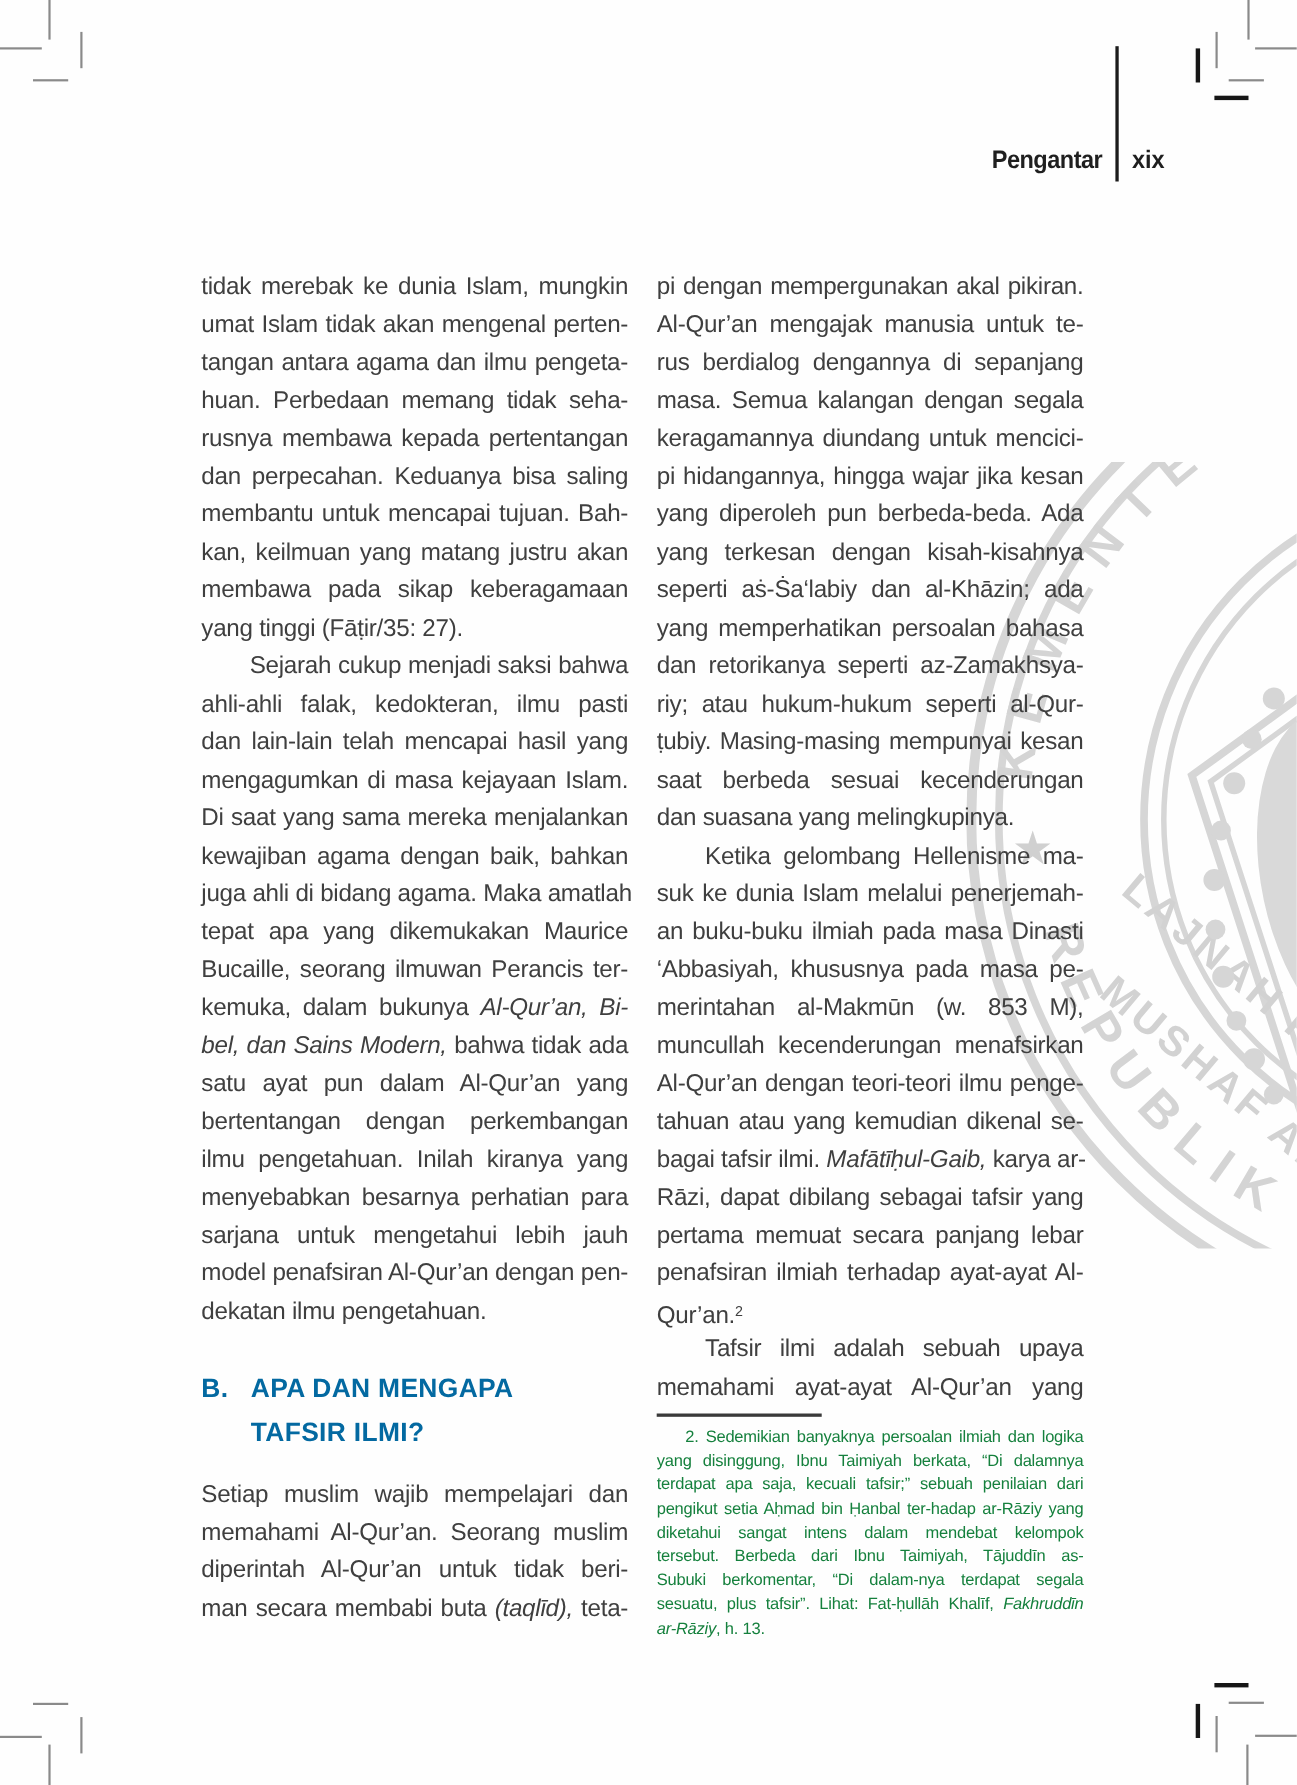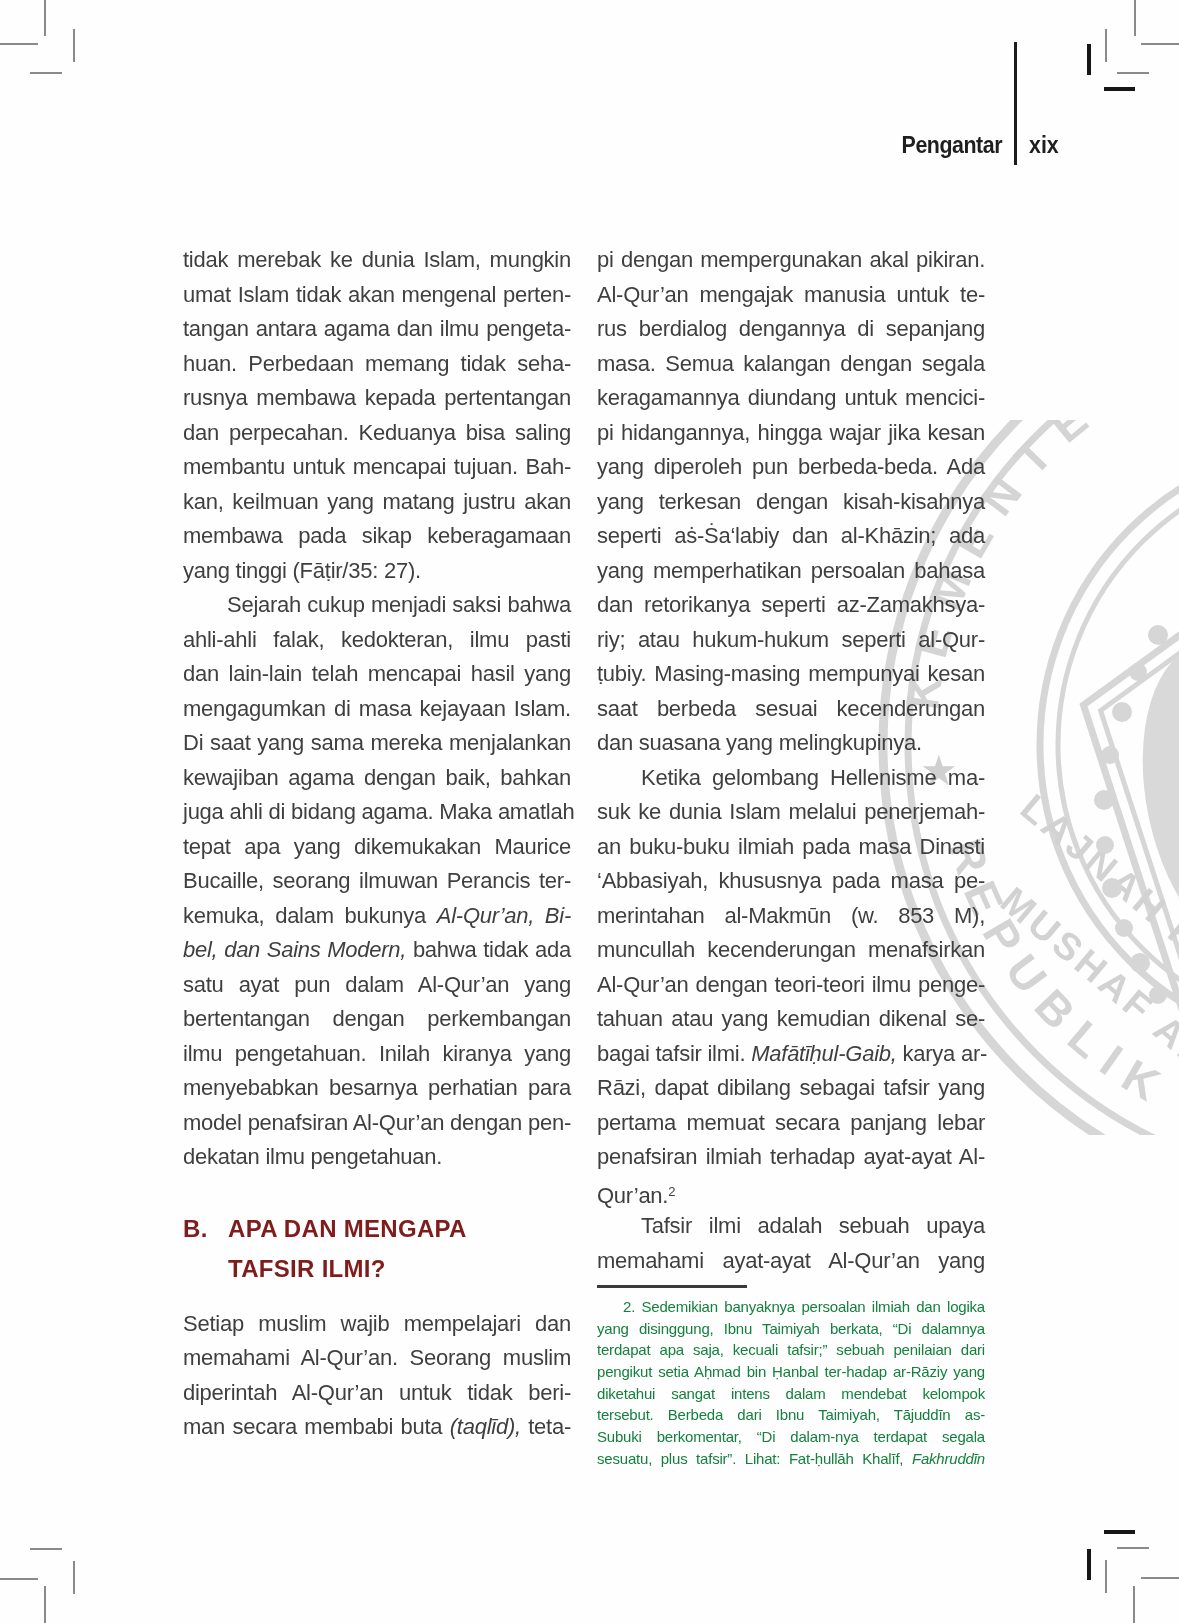--- a/index.html
+++ b/index.html
@@ -17,21 +17,21 @@
   .col{position:absolute;top:243px;width:388px;color:#3f3f3f;
        font-size:22px;line-height:34.5px;letter-spacing:-0.25px;z-index:2;}
   .col-left{left:183px;}
   .col-right{left:597px;}
   .line{text-align:justify;text-align-last:justify;text-justify:inter-word;height:34.5px;white-space:nowrap;}
   .line.nj{text-align-last:left;}
   .line.ind{padding-left:44px;}
   .line em{font-style:italic;}
   .line sup{font-size:13px;vertical-align:7px;letter-spacing:0;}
 
-  .heading{margin-top:34px;font-weight:700;font-size:24px;line-height:40px;color:#7f1d1d;letter-spacing:.3px;}
+  .heading{margin-top:34px;font-weight:700;font-size:24px;line-height:40px;color:#0369a1;letter-spacing:.3px;}
   .heading .hnum{display:inline-block;width:45px;}
   .heading .h2{padding-left:45px;}
 
   .para2{margin-top:18px;}
 
   .fnrule{width:150px;height:3px;background:#3a3a3a;margin:7px 0 8px 0;}
   .footnote{font-size:15px;line-height:21.7px;letter-spacing:-0.2px;color:#15803d;}
   .footnote .line{height:21.7px;}
   .footnote .line.ind{padding-left:26px;}
 
@@ -108,20 +108,21 @@
         <div class="line"><span>kewajiban agama dengan baik, bahkan</span></div>
         <div class="line"><span>juga ahli di bidang agama. Maka amatlah</span></div>
         <div class="line"><span>tepat apa yang dikemukakan Maurice</span></div>
         <div class="line"><span>Bucaille, seorang ilmuwan Perancis ter-</span></div>
         <div class="line"><span>kemuka, dalam bukunya </span><em>Al-Qur’an, Bi-</em></div>
         <div class="line"><em>bel, dan Sains Modern,</em><span> bahwa tidak ada</span></div>
         <div class="line"><span>satu ayat pun dalam Al-Qur’an yang</span></div>
         <div class="line"><span>bertentangan dengan perkembangan</span></div>
         <div class="line"><span>ilmu pengetahuan. Inilah kiranya yang</span></div>
         <div class="line"><span>menyebabkan besarnya perhatian para</span></div>
+        <div class="line"><span>sarjana untuk mengetahui lebih jauh</span></div>
         <div class="line"><span>model penafsiran Al-Qur’an dengan pen-</span></div>
         <div class="line nj"><span>dekatan ilmu pengetahuan.</span></div>
       </div>
     <div class="heading">
       <div><span class="hnum">B.</span><span>APA DAN MENGAPA</span></div>
       <div class="h2">TAFSIR ILMI?</div>
     </div>
     <div class="para2">
         <div class="line"><span>Setiap muslim wajib mempelajari dan</span></div>
         <div class="line"><span>memahami Al-Qur’an. Seorang muslim</span></div>
@@ -166,20 +167,21 @@
     <div class="fnrule"></div>
     <div class="footnote">
         <div class="line ind"><span>2. Sedemikian banyaknya persoalan ilmiah dan logika</span></div>
         <div class="line"><span>yang disinggung, Ibnu Taimiyah berkata, “Di dalamnya</span></div>
         <div class="line"><span>terdapat apa saja, kecuali tafsir;” sebuah penilaian dari</span></div>
         <div class="line"><span>pengikut setia Aḥmad bin Ḥanbal ter-hadap ar-Rāziy yang</span></div>
         <div class="line"><span>diketahui sangat intens dalam mendebat kelompok</span></div>
         <div class="line"><span>tersebut. Berbeda dari Ibnu Taimiyah, Tājuddīn as-</span></div>
         <div class="line"><span>Subuki berkomentar, “Di dalam-nya terdapat segala</span></div>
         <div class="line"><span>sesuatu, plus tafsir”. Lihat: Fat-ḥullāh Khalīf, </span><em>Fakhruddīn</em></div>
+        <div class="line nj"><em>ar-Rāziy</em><span>, h. 13.</span></div>
       </div>
   </div>
 
   <div class="cm" style="left:44px;top:0;width:2px;height:36px"></div>
   <div class="cm" style="left:0;top:43px;width:38px;height:2px"></div>
   <div class="cm" style="left:73px;top:29px;width:2px;height:33px"></div>
   <div class="cm" style="left:30px;top:72px;width:32px;height:2px"></div>
 
   <div class="cm" style="left:1134px;top:0;width:2px;height:36px"></div>
   <div class="cm" style="left:1141px;top:43px;width:38px;height:2px"></div>

